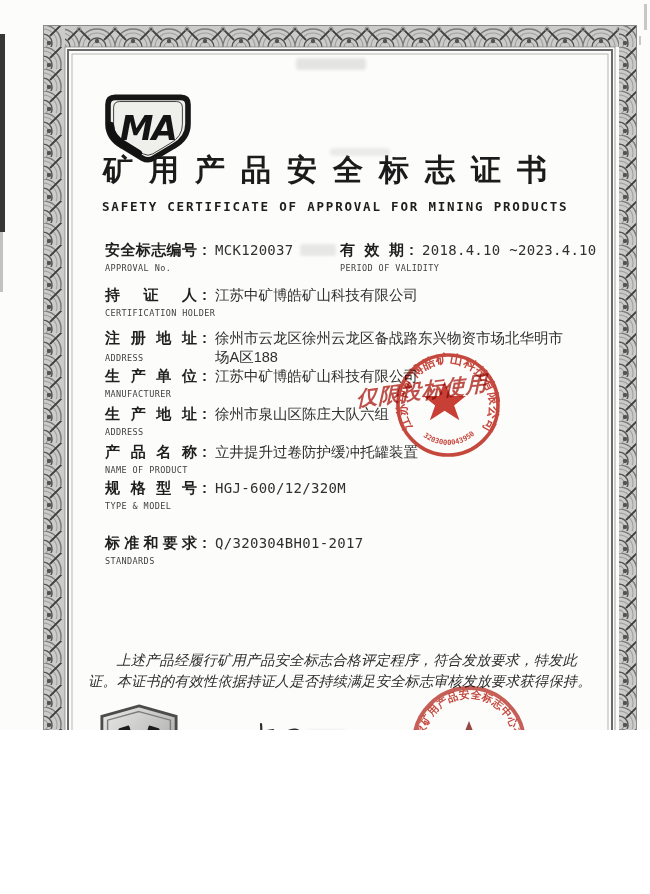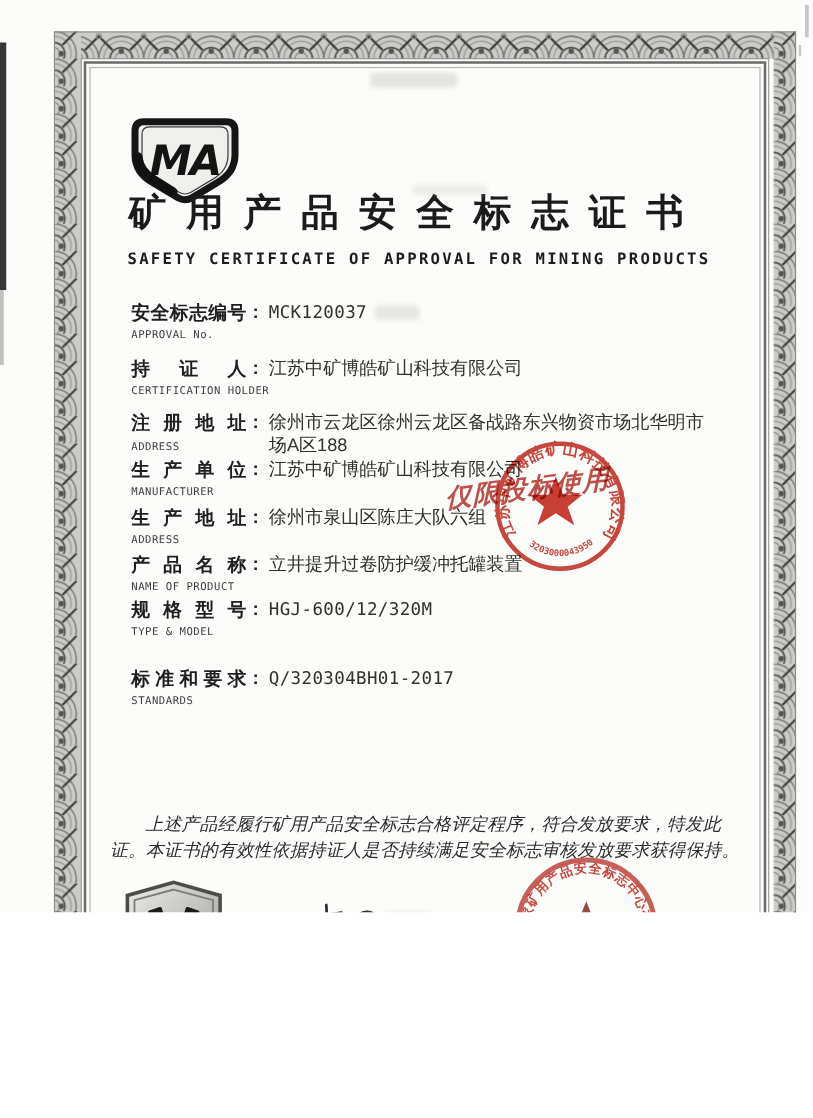--- a/index.html
+++ b/index.html
@@ -104,20 +104,24 @@
   </svg>
 
   <div class="abs cert-subtitle">SAFETY CERTIFICATE OF APPROVAL FOR MINING PRODUCTS</div>
   <div class="abs cert-title">矿用产品安全标志证书</div>
 
   <div class="fgroup" style="top:241px;">
     <div class="line1"><span class="lbl">安全标志编号</span><span class="colon">:</span><span class="val mono">MCK120037</span></div>
     <span class="sub">APPROVAL No.</span>
   </div>
 
+  <div class="fgroup" style="left:340px;top:241px;">
+    <div class="line1"><span class="lbl w64">有效期</span><span class="colon">:</span><span class="val mono">2018.4.10 ~2023.4.10</span></div>
+    <span class="sub">PERIOD OF VALIDITY</span>
+  </div>
 
   <div class="fgroup" style="top:286px;">
     <div class="line1"><span class="lbl">持证人</span><span class="colon">:</span><span class="val">江苏中矿博皓矿山科技有限公司</span></div>
     <span class="sub">CERTIFICATION HOLDER</span>
   </div>
 
   <div class="fgroup" style="top:329px;">
     <div class="line1"><span class="lbl">注册地址</span><span class="colon">:</span><span class="val wrap w352">徐州市云龙区徐州云龙区备战路东兴物资市场北华明市场A区188</span></div>
     <span class="sub" style="margin-top:-14px;">ADDRESS</span>
   </div>

